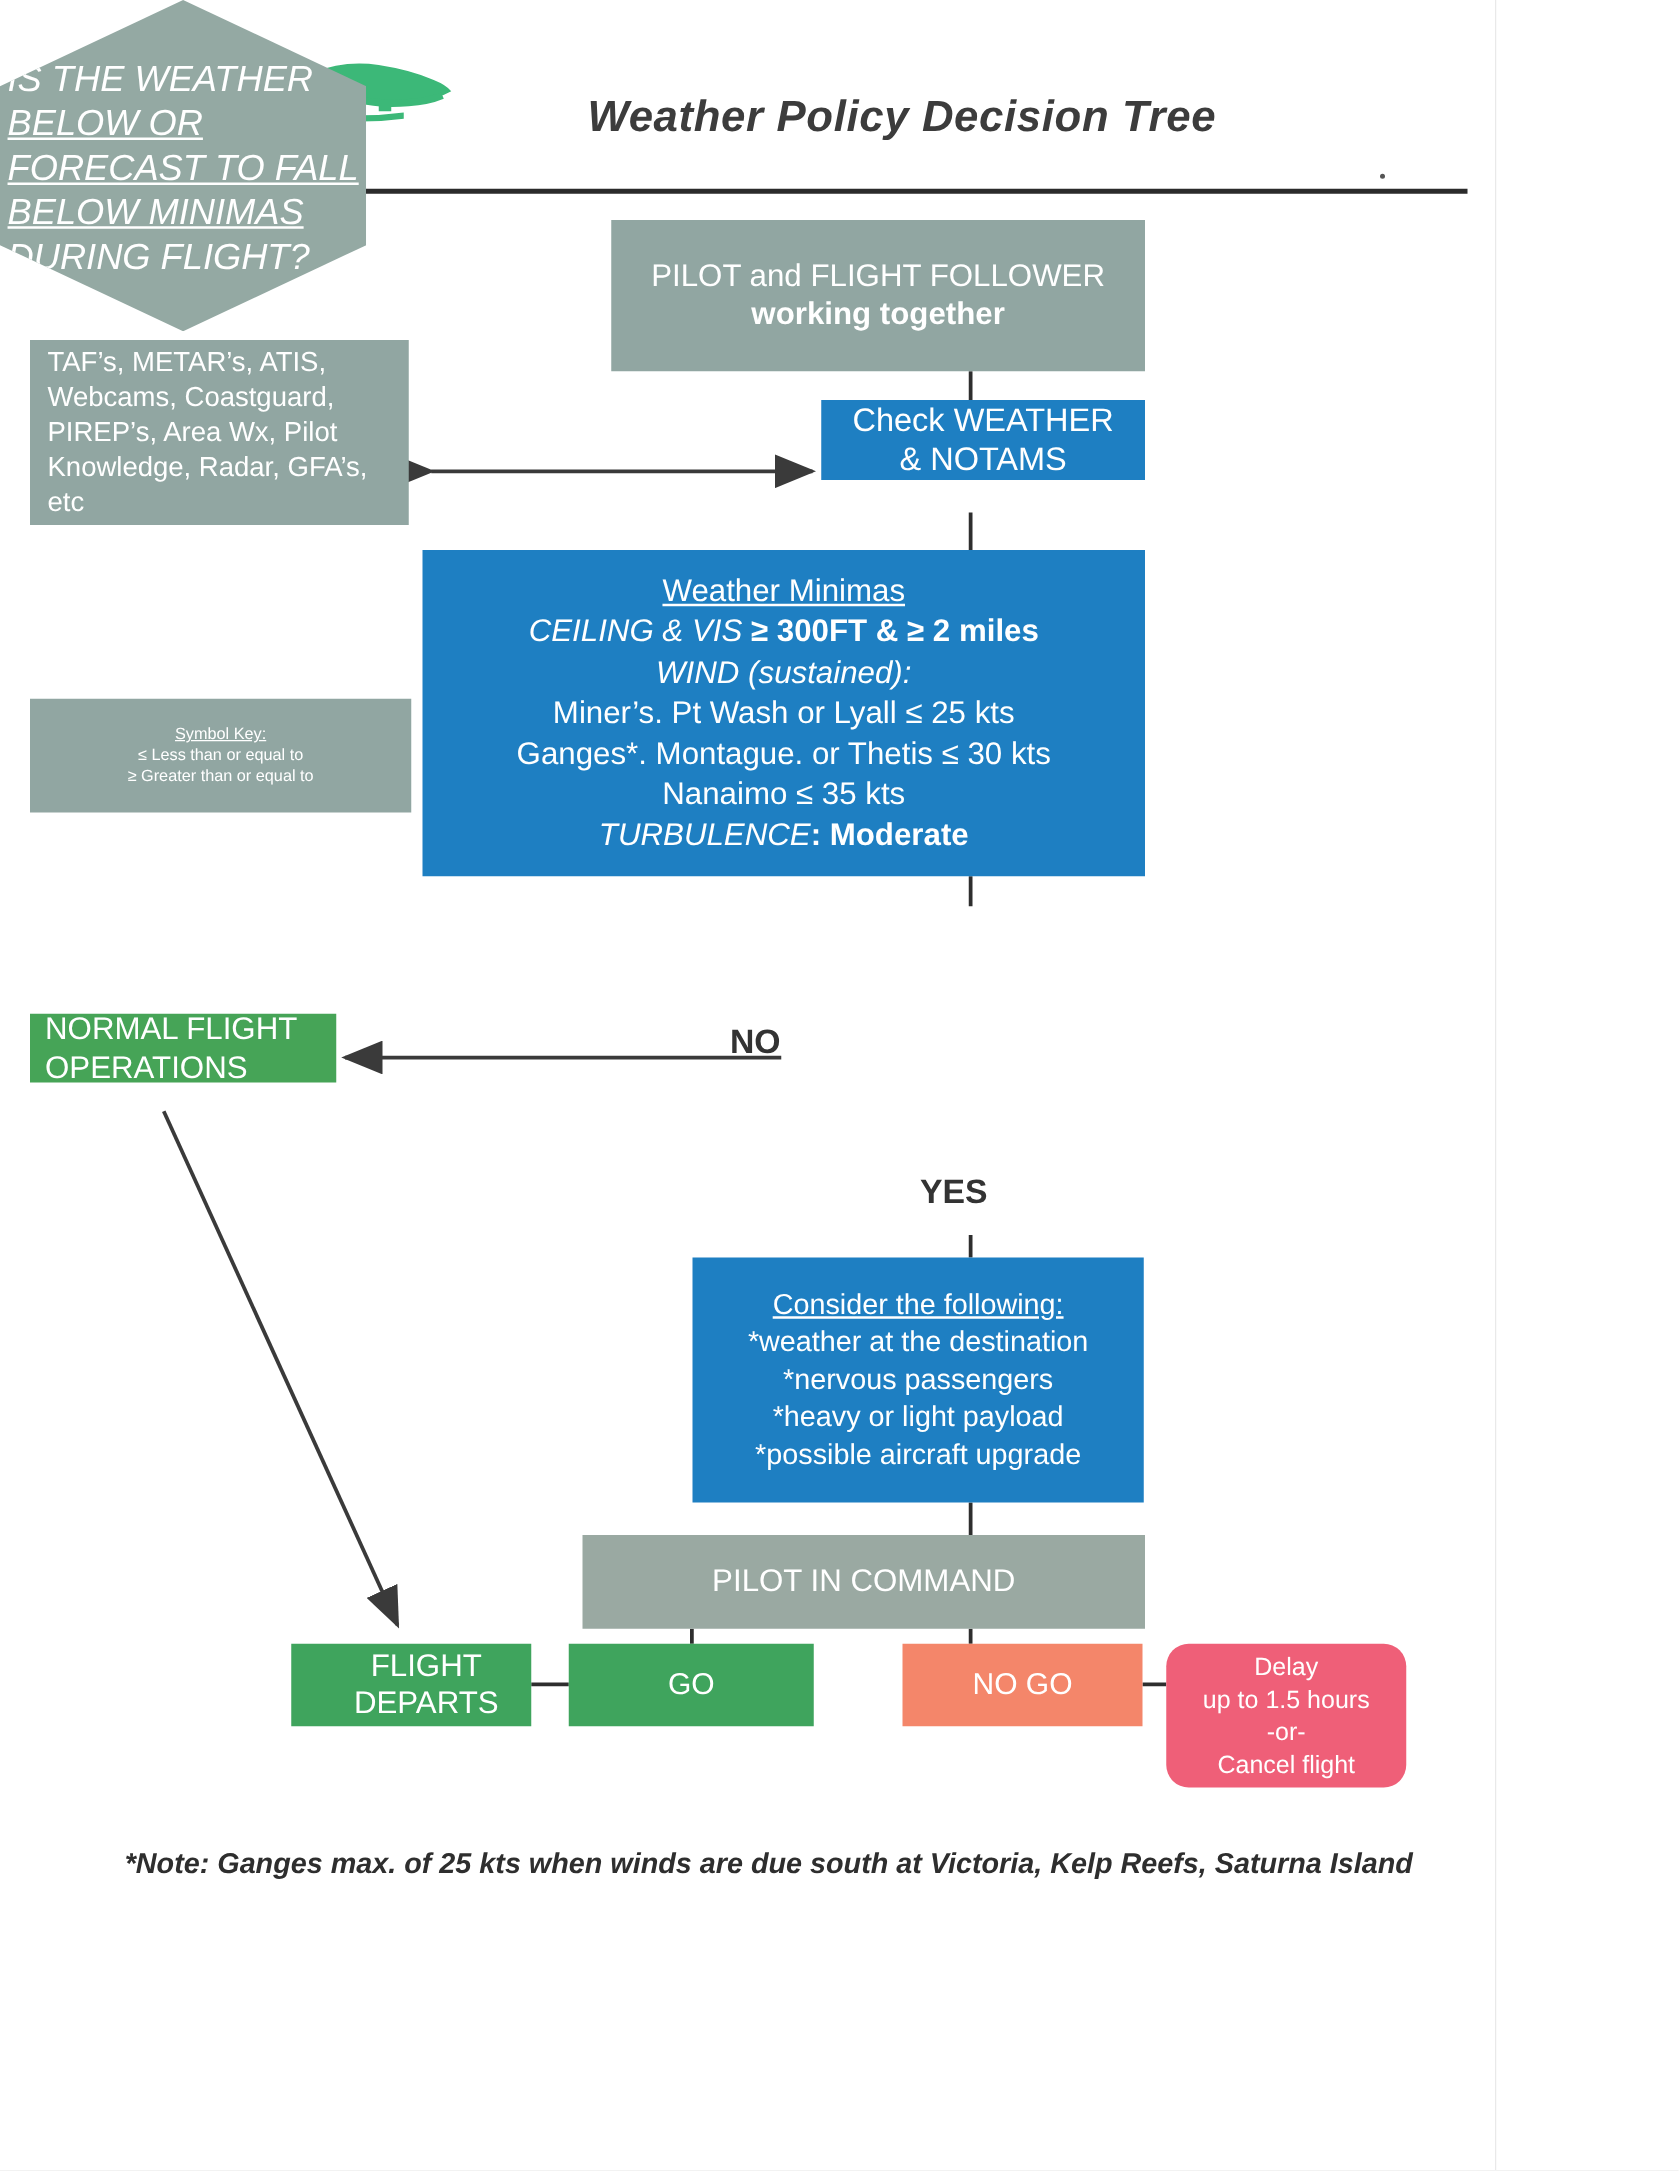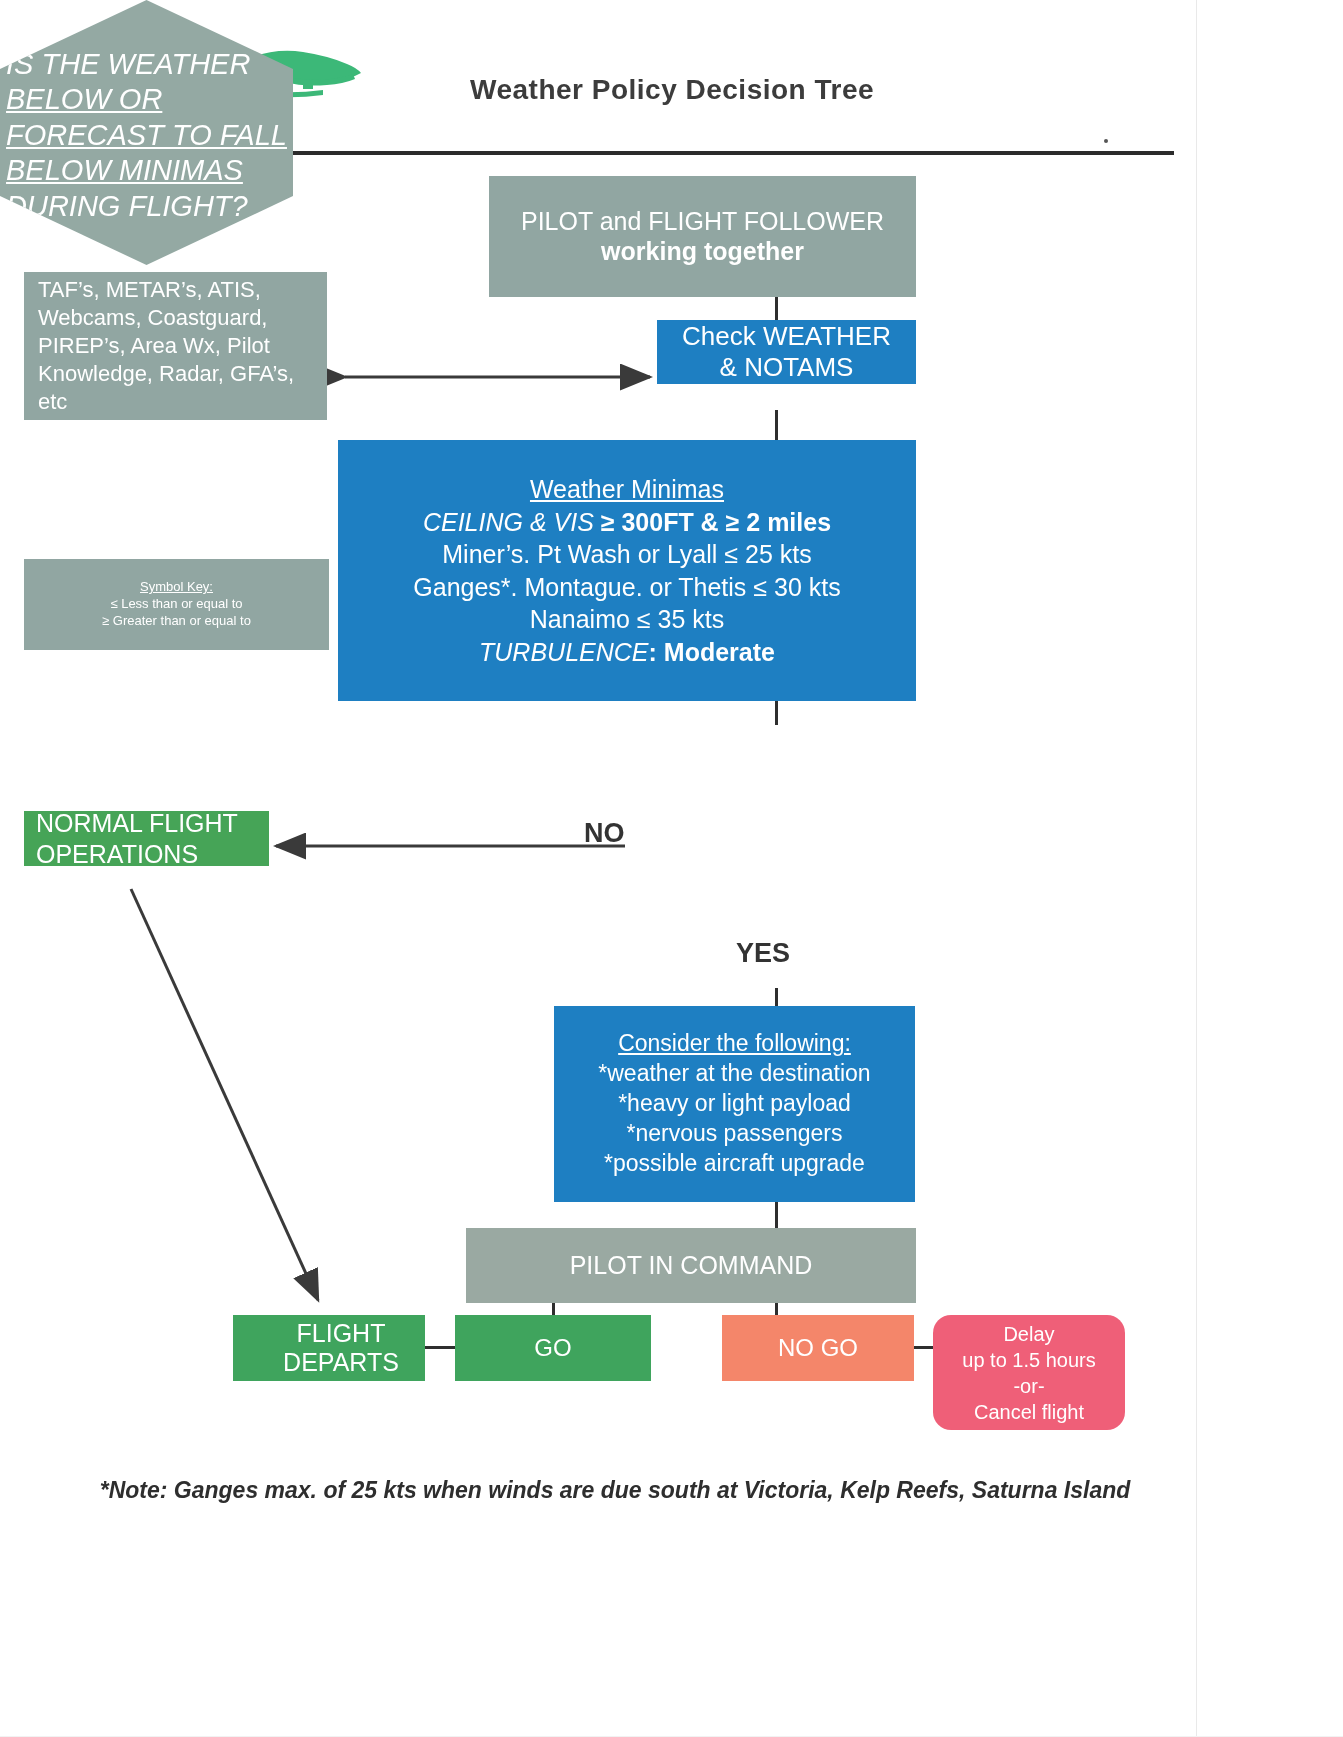--- a/index.html
+++ b/index.html
@@ -12,21 +12,21 @@
   }
   
   .sheet-right-edge{position:absolute;top:0;right:0;width:146px;height:1737px;background:#ffffff;border-left:1px solid #e9e9e9;}
   .sheet-bottom-edge{position:absolute;left:0;bottom:0;width:1343px;height:1px;background:#f2f2f2;}
 
   
   #logo{position:absolute;left:55px;top:36px;width:330px;height:100px;}
   #logo svg{display:block;}
   #page-title{
     position:absolute;left:470px;top:74px;
-    font-size:28px;font-weight:bold;
+    font-size:35px;font-weight:bold;font-style:italic;
     color:#3c3c3c;letter-spacing:.5px;white-space:nowrap;
   }
   #header-rule{position:absolute;left:8px;top:151px;width:1166px;height:4px;background:#2b2b2b;}
   #header-dot{position:absolute;left:1104px;top:139px;width:4px;height:4px;background:#555;border-radius:50%;}
 
   
   .node{position:absolute;box-sizing:border-box;display:flex;align-items:center;justify-content:center;
         text-align:center;color:#ffffff;line-height:1.18;}
   .gray{background:#91a6a2;}
   .gray2{background:#9aa9a2;}
@@ -176,20 +176,21 @@
     <div>&amp; NOTAMS</div>
   </div>
 </div>
 
 <div class="node blue" id="node-minimas">
   <div class="inner">
     <div class="u">Weather Minimas</div>
     <div>
       <span class="it">CEILING &amp; VIS</span><span class="bd"> ≥ 300FT &amp; ≥ 2 miles</span>
     </div>
+    <div class="it">WIND (sustained):</div>
     <div>Miner’s. Pt Wash or Lyall ≤ 25 kts</div>
     <div>Ganges*. Montague. or Thetis ≤ 30 kts</div>
     <div>Nanaimo ≤ 35 kts</div>
     <div>
       <span class="it">TURBULENCE</span><span class="bd">: Moderate</span>
     </div>
   </div>
 </div>
 
 <div class="node gray" id="node-symbol-key">
@@ -217,22 +218,22 @@
   <div class="inner">
     <div>NORMAL FLIGHT</div>
     <div>OPERATIONS</div>
   </div>
 </div>
 
 <div class="node blue" id="node-consider">
   <div class="inner">
     <div class="u">Consider the following:</div>
     <div>*weather at the destination</div>
+    <div>*nervous passengers</div>
     <div>*heavy or light payload</div>
-    <div>*nervous passengers</div>
     <div>*possible aircraft upgrade</div>
   </div>
 </div>
 
 <div class="node gray2" id="node-pic">
   <div class="inner">PILOT IN COMMAND</div>
 </div>
 
 <div class="node green2" id="node-flight-departs">
   <div class="inner">

